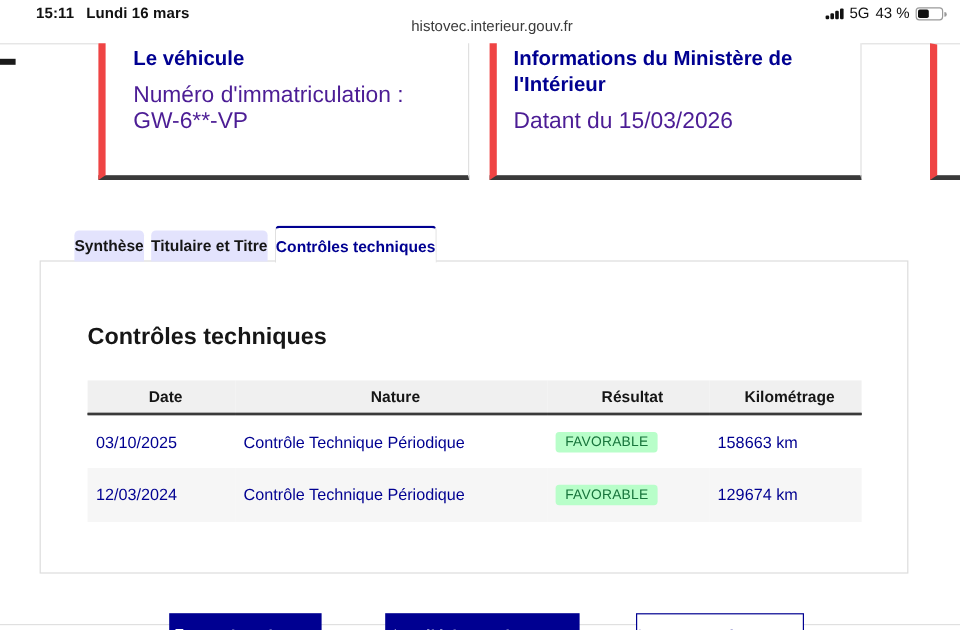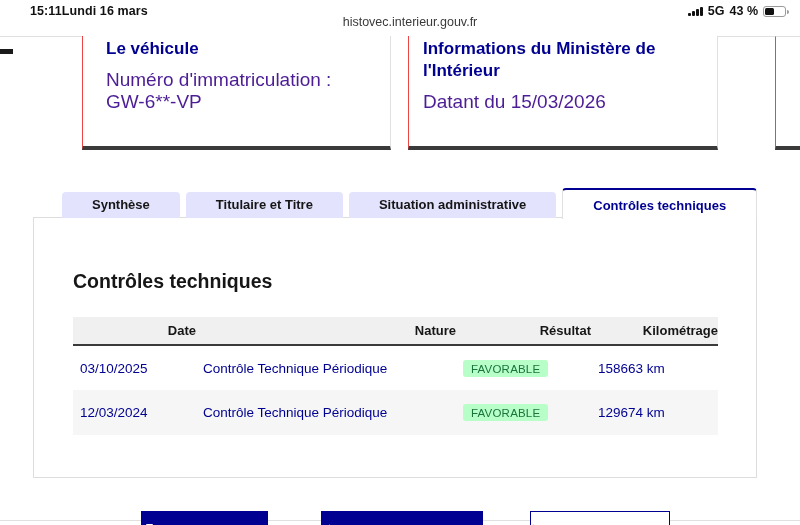--- a/index.html
+++ b/index.html
@@ -2,67 +2,67 @@
 <html><head>
 <meta charset="utf-8">
 <style>
   * { margin:0; padding:0; box-sizing:border-box; }
   html,body { width:800px; height:525px; overflow:hidden; background:#ffffff;
               font-family:"Liberation Sans", sans-serif; position:relative; }
 
   
   .status-bar { position:absolute; left:0; top:0; width:800px; height:18px; }
   .status-left { position:absolute; left:30px; top:4px; font-size:12.5px; font-weight:bold; color:#111; letter-spacing:.1px; }
-  .status-left .sb-date { }
+  .status-left .sb-date { margin-left:10px; }
   .status-right { position:absolute; right:14px; top:4px; display:flex; align-items:center; gap:5px;
-                  font-size:12.5px; font-weight:bold; color:#111; }
+                  font-size:12.5px; font-weight:normal; color:#111; }
   .signal { display:flex; align-items:flex-end; gap:1.5px; height:10px; }
   .signal i { display:block; width:2.5px; background:#111; border-radius:1px; }
   .signal i:nth-child(1){height:3px;} .signal i:nth-child(2){height:5px;}
   .signal i:nth-child(3){height:7px;} .signal i:nth-child(4){height:9px;}
   .battery { position:relative; width:23px; height:11px; border:1px solid #9a9a9a; border-radius:3px; }
   .battery .fill { position:absolute; left:1px; top:1px; bottom:1px; width:43%; background:#111; border-radius:1.5px; }
   .battery .nub { position:absolute; right:-3.5px; top:3px; width:2px; height:4px; background:#9a9a9a; border-radius:0 2px 2px 0; }
 
   
   .url-bar { position:absolute; left:0; top:15px; width:800px; text-align:center;
              font-size:12.5px; color:#3a3a3a;padding-left:20px; }
 
   
   .edge-rule { position:absolute; top:36px; height:1px; background:#e0e0e0; }
   .edge-rule.left { left:0; width:82px; }
   .edge-rule.right { left:717px; width:83px; }
   .edge-fragment { position:absolute; left:0; top:49px; width:13px; height:5px; background:#1a1a1a; }
 
   .card { position:absolute; top:36px; height:114px; background:#fff;
-          border-left:1px solid #ef4444; border-right:1px solid #e0e0e0;
+          border-left:6px solid #ef4444; border-right:1px solid #e0e0e0;
           border-bottom:4px solid #3a3a3a; padding:2px 24px 0 23px; }
   .card.card-vehicle { left:82px; width:309px; }
   .card.card-ministry { left:408px; width:310px;padding-left:14px; }
   .card.card-partial { left:775px; width:25px; border-top:1px solid #e0e0e0; border-right:none; }
   .card-title { color:#000091; font-weight:bold; font-size:17px; line-height:1.3; }
   .card-body { margin-top:9px; color:#4c1d95; font-size:19px; }
 
   
   .tabs { position:absolute; left:62px; top:192px; display:flex; gap:6px; white-space:nowrap; z-index:3; }
   .tab { background:#e3e3fd; color:#161616; font-weight:bold; font-size:13px;
-         padding:6px 30px 7px; border-radius:4px 4px 0 0; height:26px; line-height:13px; }
+         padding:6px 0 7px; border-radius:4px 4px 0 0; height:26px; line-height:13px; }
   .tab.active { background:#ffffff; color:#000091; border-top:2px solid #000091;
                 border-left:1px solid #e0e0e0; border-right:1px solid #e0e0e0;
                 margin-top:-4px; height:31px; padding-top:9px; }
 
   
   .panel { position:absolute; left:33px; top:217px; width:724px; height:261px;
            background:#fff; border:1px solid #dddddd; z-index:1; }
   .panel-heading { position:absolute; left:39px; top:52px; font-size:19.5px; font-weight:bold; color:#161616; }
 
   table.ct { position:absolute; left:39px; top:99px; width:645px; border-collapse:collapse; table-layout:fixed; }
   table.ct col.c-date { width:123px; } table.ct col.c-nature { width:260px; }
   table.ct col.c-res { width:135px; } table.ct col.c-km { width:127px; }
-  table.ct th { text-align:right; font-size:13px; font-weight:bold; color:#161616;
+  table.ct th { text-align:center; font-size:13px; font-weight:bold; color:#161616;
                 background:#f0f0f0; height:28px; padding:0 0 0 7px;
                 border-bottom:2px solid #3a3a3a; }
   table.ct td { height:45px; font-size:13.5px; color:#000091; padding:0 0 0 7px; }
   table.ct tr.alt td { background:#f6f6f6; }
   .badge { display:inline-block; background:#b8fec9; color:#18753c; font-weight:normal;
            font-size:11.5px; padding:3px 8px 2px; border-radius:3px; letter-spacing:.2px; }
 
   
   .bottom-rule { position:absolute; left:0; top:520px; width:800px; height:1px; background:#e0e0e0; }
   .btn { position:absolute; top:511px; height:36px; display:flex; align-items:center; justify-content:center;
@@ -110,21 +110,20 @@
 <div class="card card-ministry">
   <div class="card-title">Informations du Ministère de l'Intérieur</div>
   <div class="card-body">Datant du 15/03/2026</div>
 </div>
 
 <div class="card card-partial"></div>
 
 <div class="tabs">
   <div class="tab">Synthèse</div>
   <div class="tab">Titulaire et Titre</div>
-  <div class="tab">Situation administrative</div>
   <div class="tab active">Contrôles techniques</div>
 
 </div>
 
 <div class="panel">
   <div class="panel-heading">Contrôles techniques</div>
 
   <table class="ct">
     <colgroup>
         <col class="c-date">

